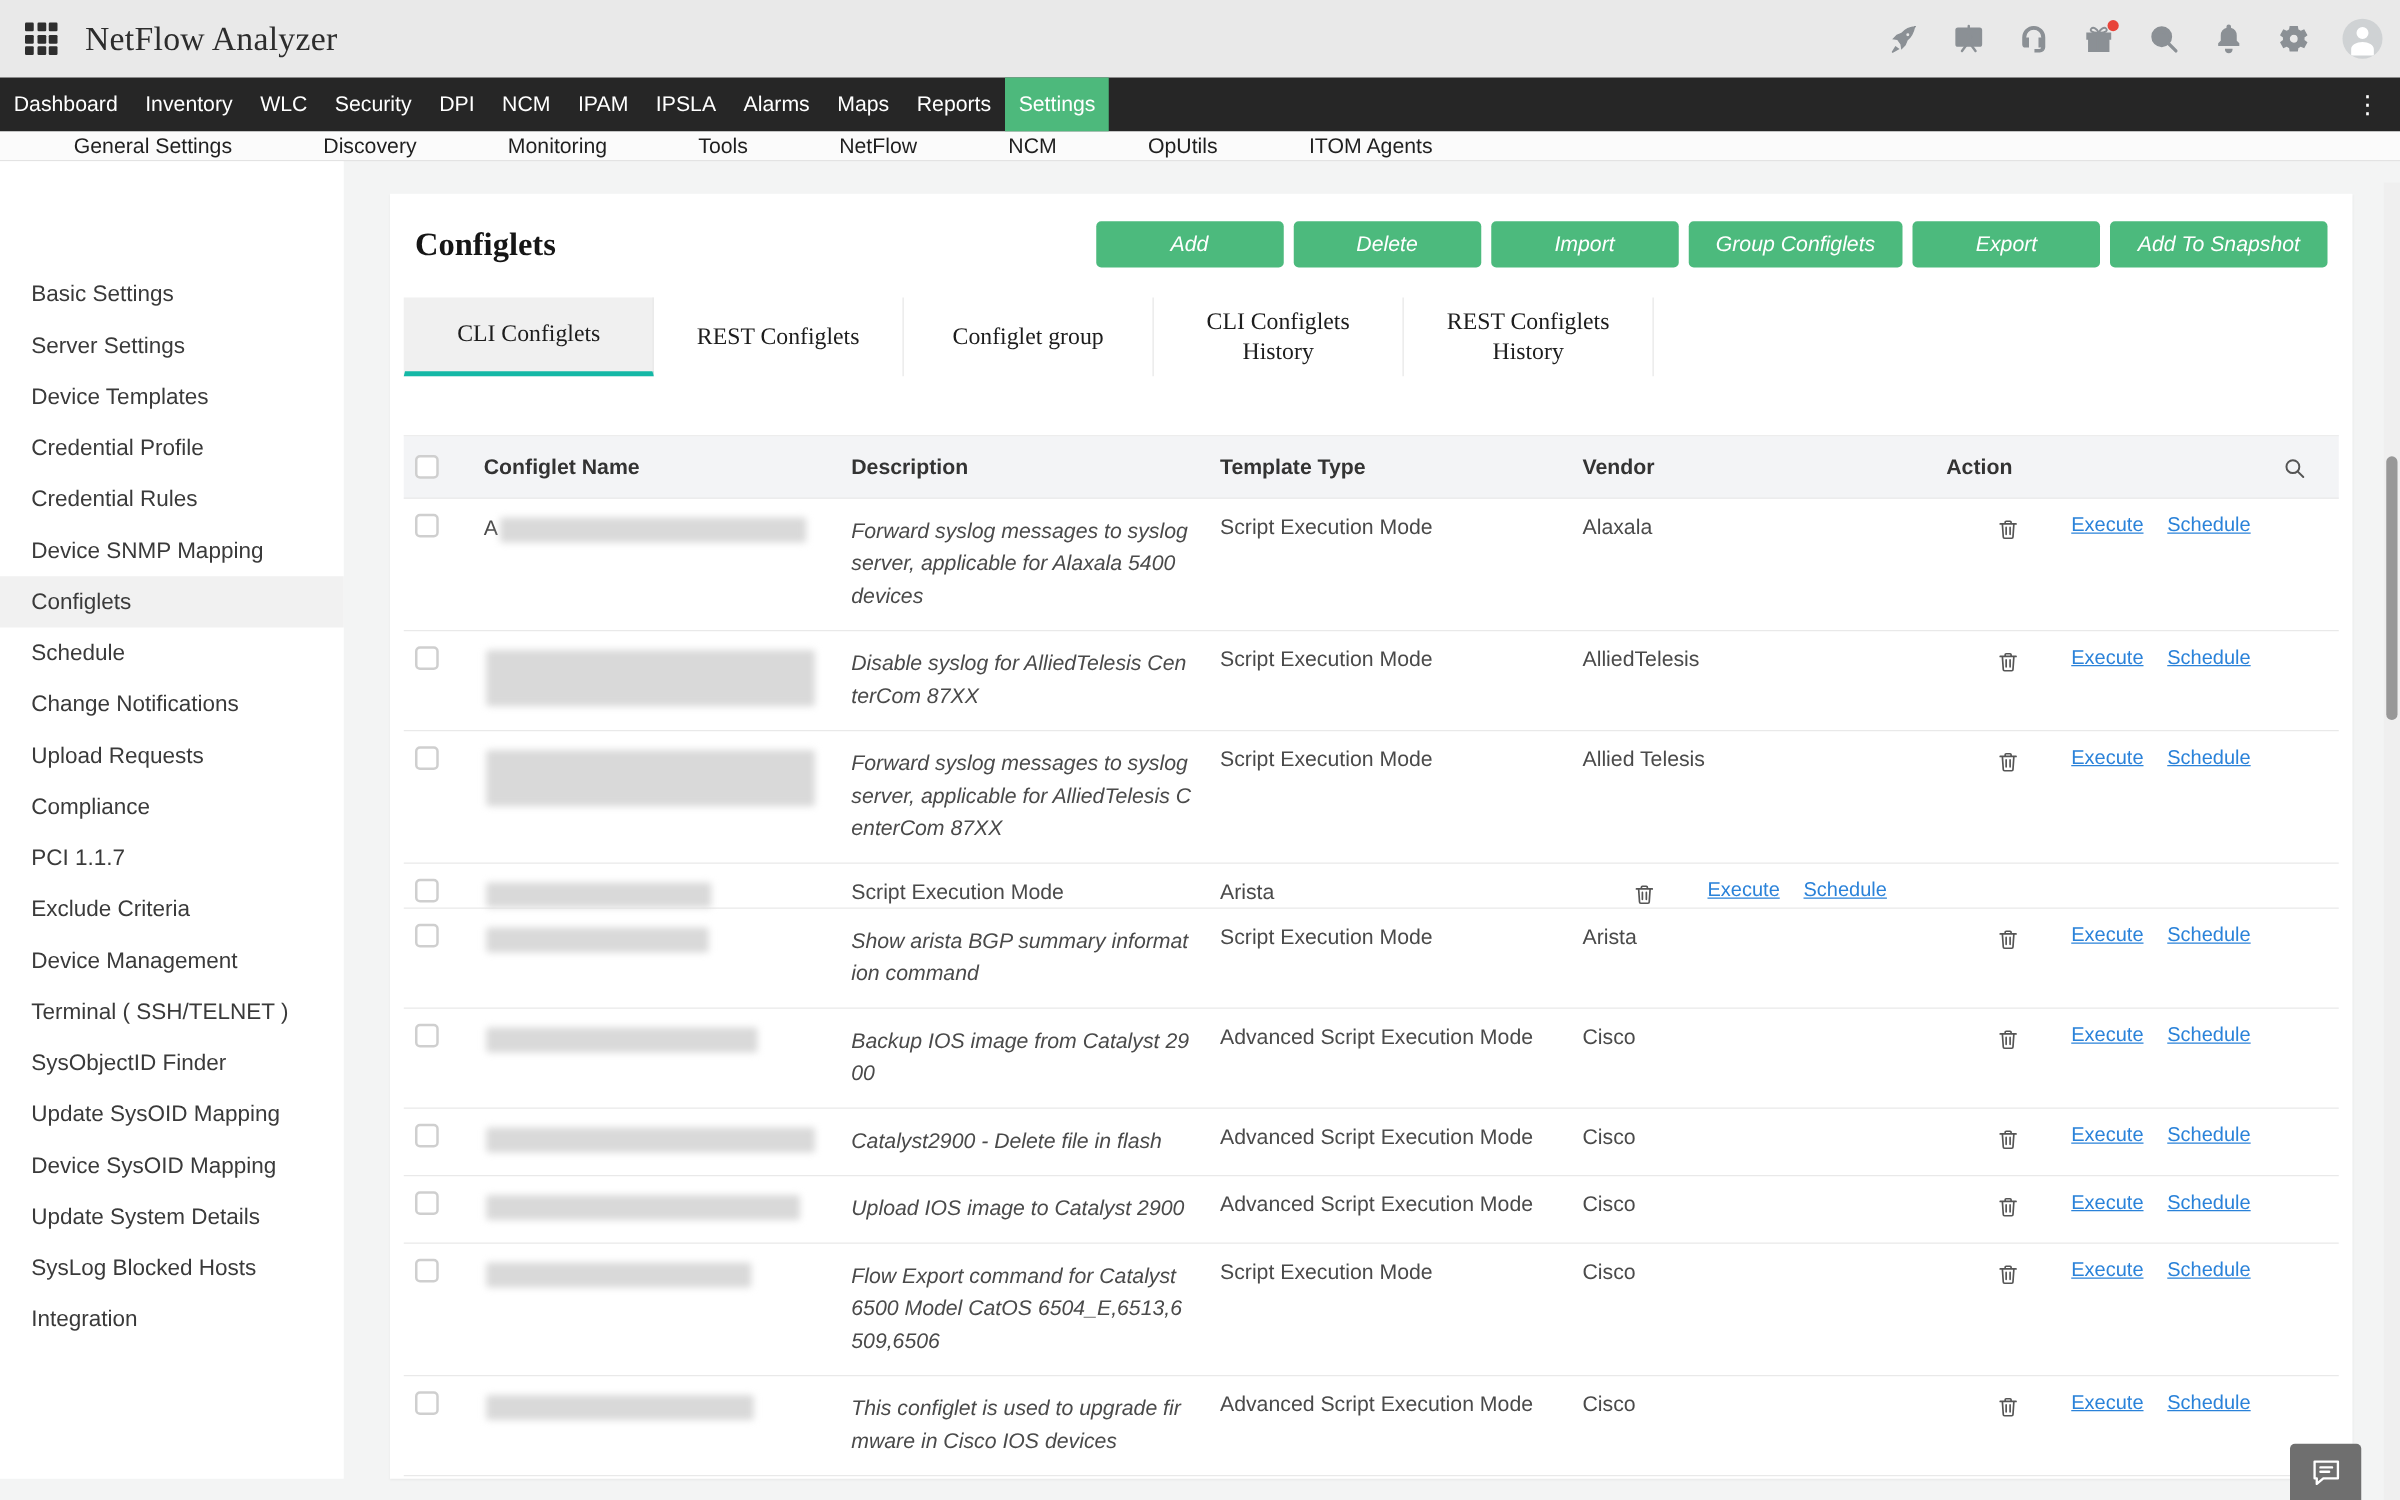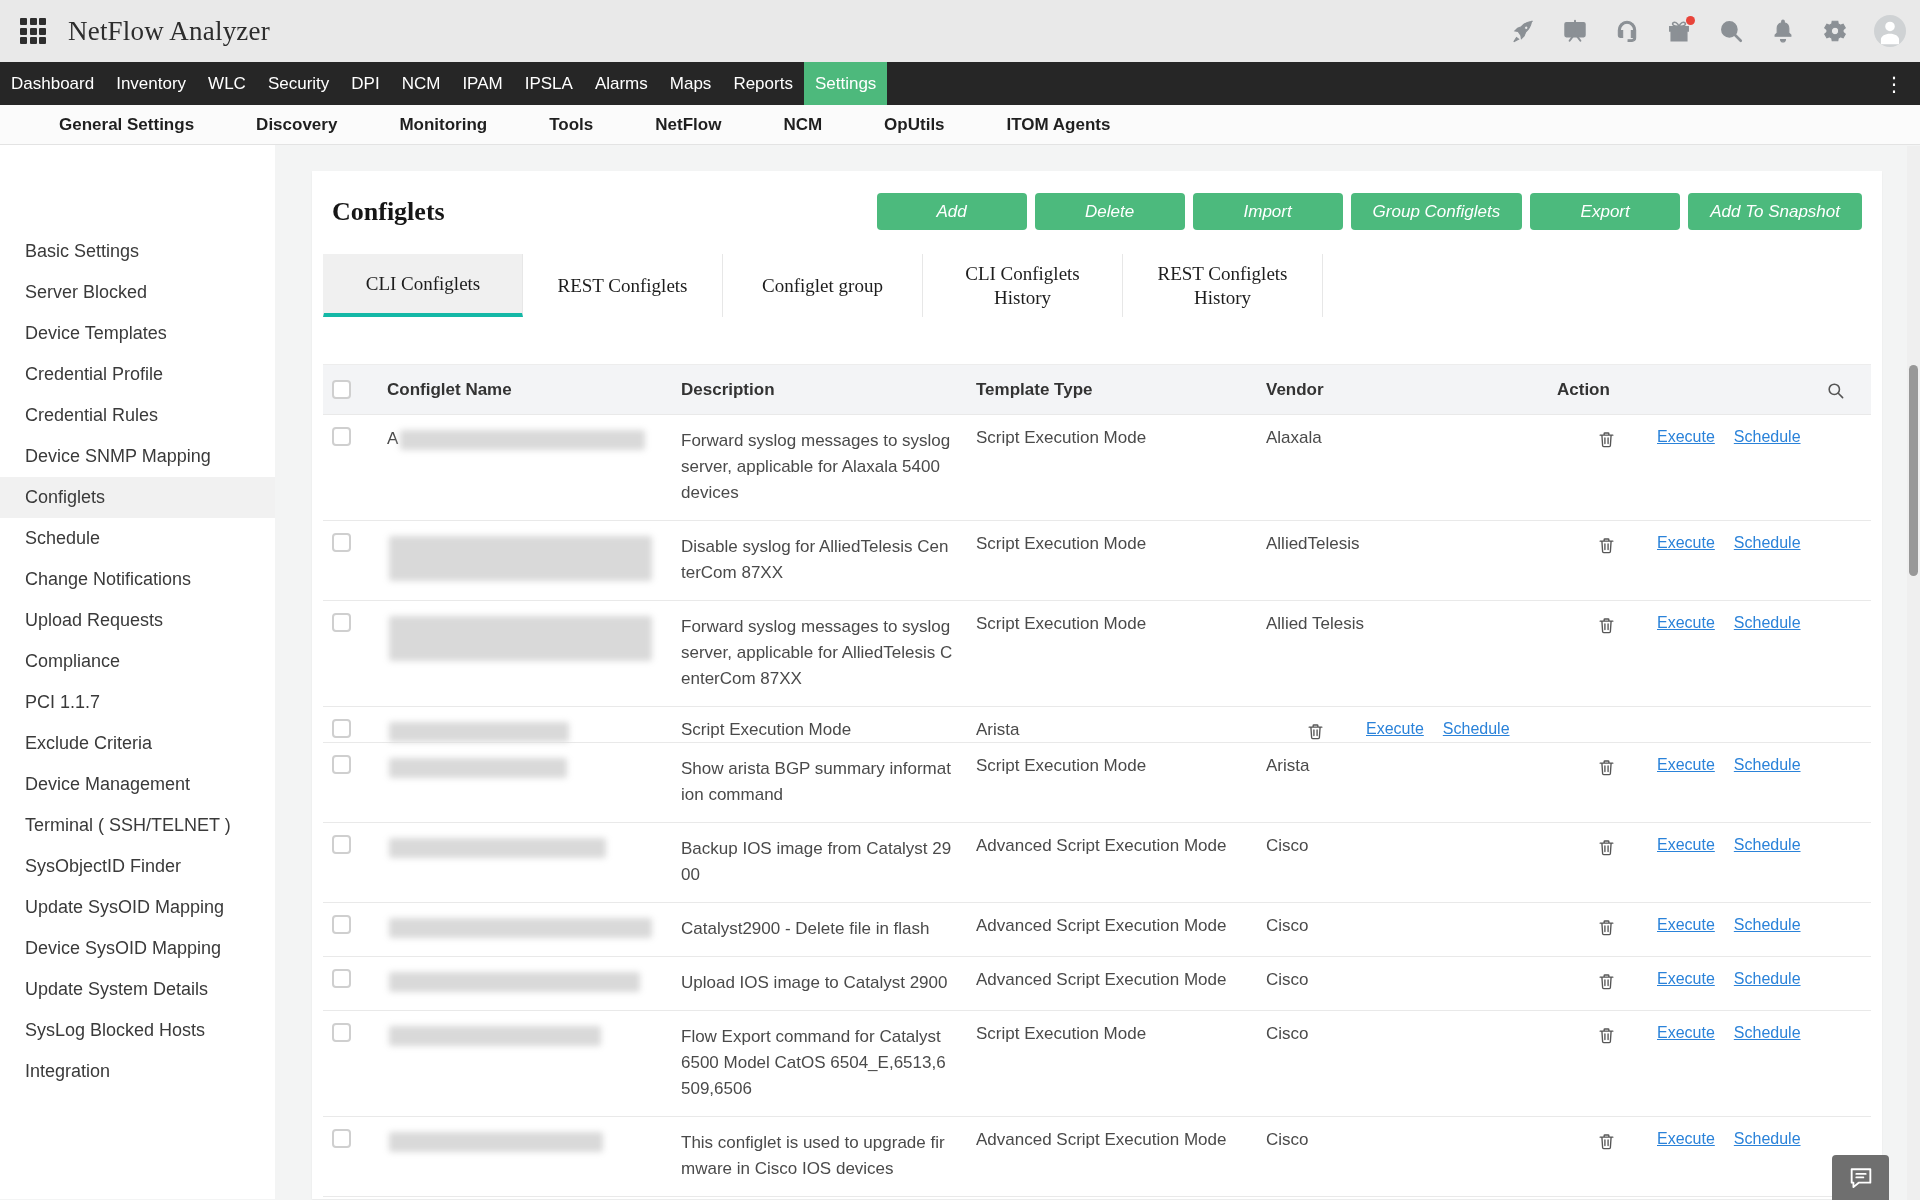--- a/index.html
+++ b/index.html
@@ -19,21 +19,21 @@
   .avatar { width:32px; height:32px; border-radius:50%; background:#cfd2d4; overflow:hidden; position:relative; cursor:pointer; }
   .avatar svg { fill:#ffffff; width:32px; height:32px; }
 
   
   .mainnav { height:43px; background:#262626; display:flex; align-items:stretch; position:relative; }
   .mainnav .navitem { color:#ffffff; font-size:17px; display:flex; align-items:center; padding:0 11px; cursor:pointer; }
   .mainnav .navitem.active { background:#4db97c; }
   .nav-kebab { position:absolute; right:8px; top:0; height:43px; display:flex; align-items:center; color:#fff; font-size:20px; padding:0 8px; cursor:pointer; }
 
   
-  .subnav { height:40px; background:#fbfbfb; border-bottom:1px solid #e3e3e3; display:flex; align-items:center; padding-left:28px; gap:0;font-weight:bold; }
+  .subnav { height:24px; background:#fbfbfb; border-bottom:1px solid #e3e3e3; display:flex; align-items:center; padding-left:28px; gap:11px; }
   .subnav .subitem { font-size:17px; color:#1f1f1f; padding:0 31px; cursor:pointer; }
 
   
   .bodyrow { position:relative; height:1054px; }
   .sidebar { position:absolute; left:0; top:0; width:275px; height:100%; background:#ffffff; padding-top:86px; }
   .sb-item { height:41px; display:flex; align-items:center; padding-left:25px; font-size:18px; color:#3a3a3a; cursor:pointer; }
   .sb-item.active { background:#f1f1f1; }
 
   .card { position:absolute; left:312px; top:26px; width:1570px; height:1028px; background:#ffffff; box-shadow:0 1px 2px rgba(0,0,0,.05); padding:0 11px; }
 
@@ -59,21 +59,21 @@
   .thead .cb { margin-top:0; }
   .search-ico { position:absolute; right:26px; top:16px; width:19px; height:19px; cursor:pointer; }
   .search-ico svg { stroke:#555; fill:none; width:100%; height:100%; }
 
   .trow.data { align-items:start; }
   .cell { padding-top:13px; font-size:17px; color:#4a4a4a; }
   .cell.cbcell { padding-top:12px; }
   .namecell { display:flex; align-items:flex-start; gap:2px; }
   .nameprefix { font-size:17px; color:#4a4a4a; line-height:22px; }
   .blurbar { background:#d9d9d9; border-radius:2px; filter:blur(3px); margin-top:2px; }
-  .desc { width:272px; line-height:26px; word-break:break-all; padding-bottom:14px; }
+  .desc { width:272px; line-height:26px; word-break:break-all; padding-bottom:14px;font-style:italic; }
   .actioncell { display:flex; align-items:flex-start; padding-left:40px; }
   .trash { width:19px; height:21px; margin-top:14px; cursor:pointer; }
   .trash svg { fill:none; stroke:#555; width:100%; height:100%; }
   .alink { font-size:16px; color:#2a82d9; text-decoration:underline; margin-top:13px; cursor:pointer; }
   .alink.ex { margin-left:41px; }
   .alink.sc { margin-left:19px; }
 
   
   .vscroll-track { position:absolute; right:0; top:146px; width:13px; height:1054px; background:#efefef; }
   .vscroll-thumb { position:absolute; right:2px; top:365px; width:9px; height:211px; background:#989898; border-radius:5px; cursor:pointer; }
@@ -195,21 +195,21 @@
     <div class="subitem">ITOM Agents</div>
 
 </div>
 
 <div class="bodyrow">
 
   <div class="sidebar">
 
       <div class="sb-item">Basic Settings</div>
 
-      <div class="sb-item">Server Blocked</div>
+      <div class="sb-item">Server Settings</div>
 
       <div class="sb-item">Device Templates</div>
 
       <div class="sb-item">Credential Profile</div>
 
       <div class="sb-item">Credential Rules</div>
 
       <div class="sb-item">Device SNMP Mapping</div>
 
       <div class="sb-item active">Configlets</div>

